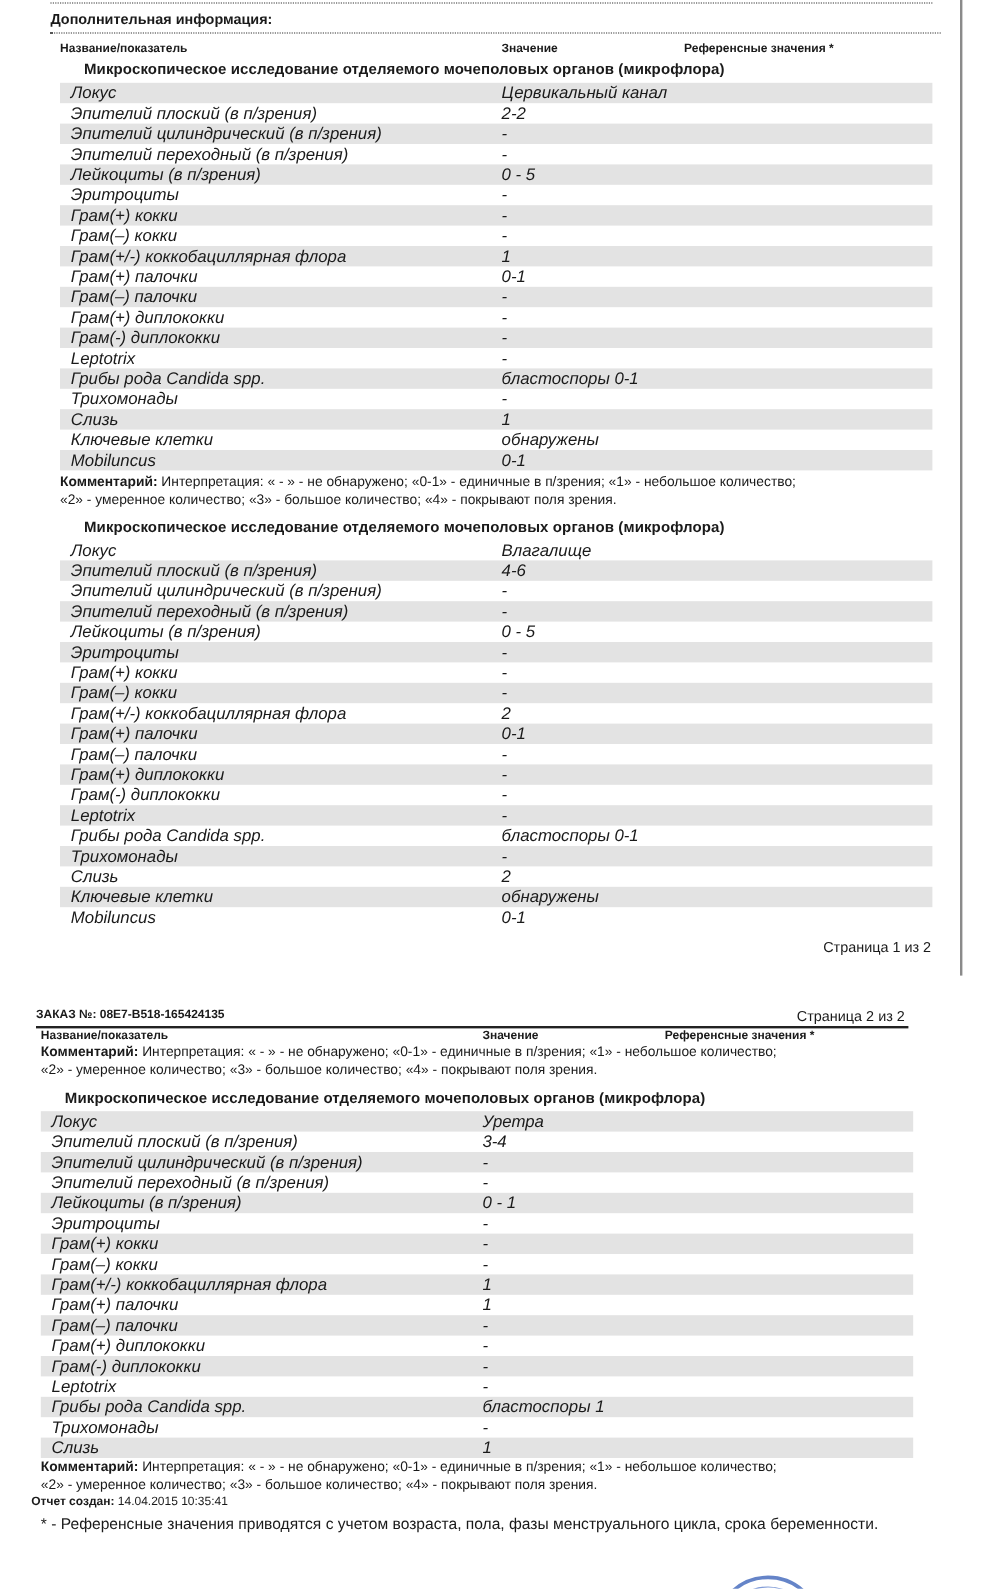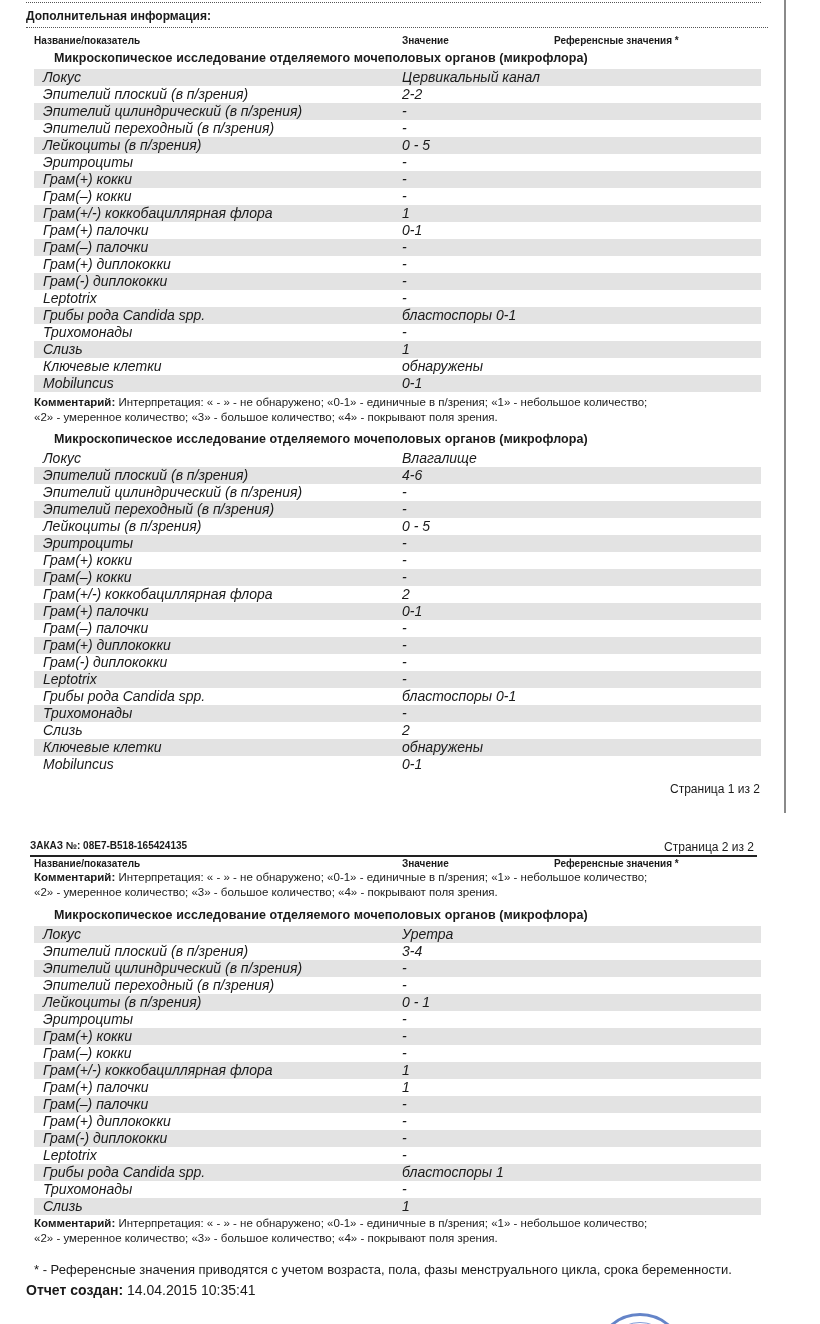--- a/index.html
+++ b/index.html
@@ -1,21 +1,21 @@
 <!DOCTYPE html>
 <html><head>
 <meta charset="utf-8">
 <style>
   html, body { margin: 0; padding: 0; background: #ffffff; }
   body {
     width: 820px; height: 1324px; position: relative; overflow: hidden;
     font-family: "Liberation Sans", sans-serif; color: #1a1a1a;
   }
   .page1 {
-    position: absolute; left: 0; top: 0; width: 786px; height: 813px;
+    position: absolute; left: 16px; top: 0; width: 786px; height: 813px;
     border-right: 2px solid #8a8a8a; box-sizing: border-box;
   }
   .dotline {
     position: absolute; height: 0; border-top: 1.5px dotted #555;
   }
   .abs { position: absolute; }
   .info-heading {
     left: 26px; top: 9px; font-size: 12px; font-weight: bold;
   }
   .colhdr { font-size: 10px; font-weight: bold; }
@@ -34,21 +34,21 @@
   }
   .comment b { font-weight: bold; }
   .pagenum { font-size: 12px; }
   .order-hdr {
     position: absolute; left: 30px; top: 840px; width: 727px; height: 15px;
     border-bottom: 2px solid #222;
   }
   .order-hdr .order { position: absolute; left: 0; top: 0; font-size: 10px; font-weight: bold; }
   .order-hdr .pg { position: absolute; right: 3px; top: 0; font-size: 12px; }
   .footnote { left: 34px; top: 1262px; font-size: 13px; }
-  .created { left: 26px; top: 1282px; font-size: 14px; }
+  .created { left: 26px; top: 1246px; font-size: 10px; }
   .created b { font-weight: bold; }
   .stamp {
     position: absolute; left: 595px; top: 1313px; width: 90px; height: 90px;
     border-radius: 50%; border: 3px solid #4a6fbf; box-sizing: border-box;
     opacity: 0.85;
   }
   .stamp-inner {
     position: absolute; left: 6px; top: 6px; right: 6px; bottom: 6px;
     border-radius: 50%; border: 1.5px solid #6a8ad0;
   }

